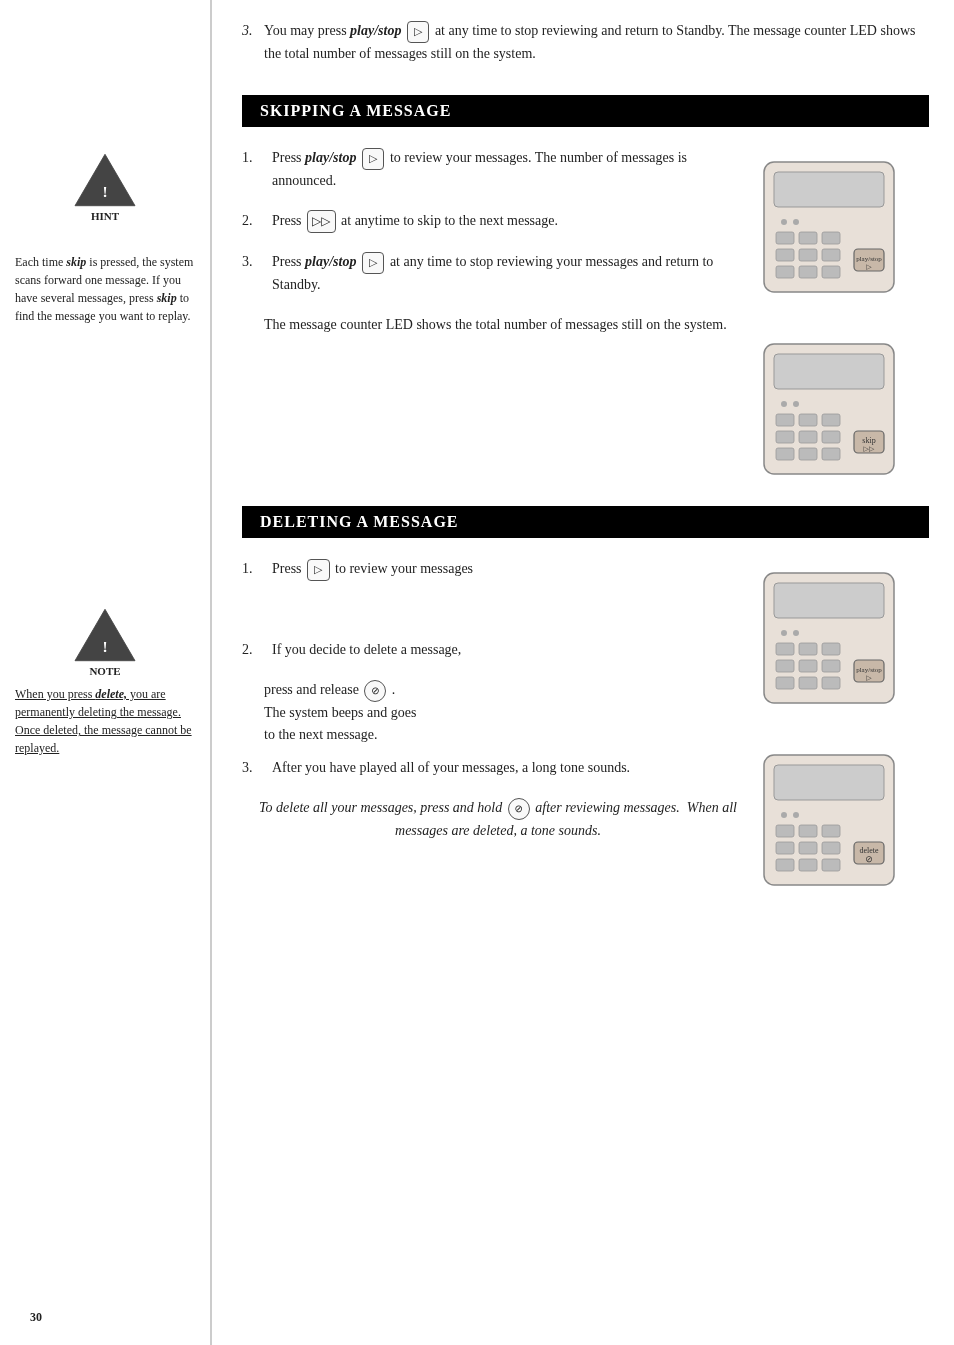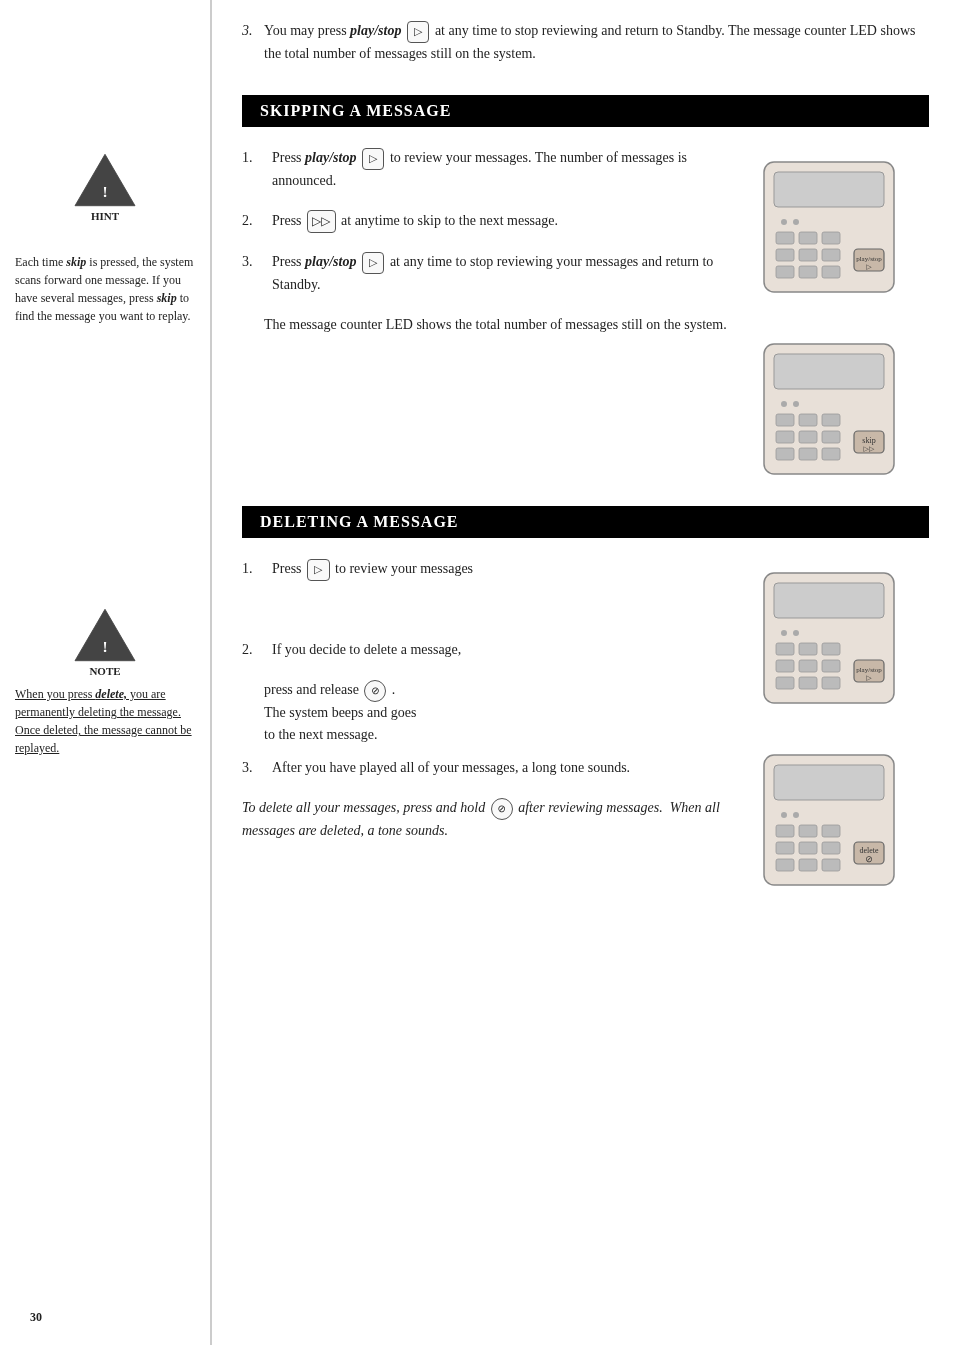--- a/index.html
+++ b/index.html
@@ -190,20 +190,21 @@
       line-height: 1.6;
       font-size: 14px;
     }
 
     
     .italic-note {
       font-style: italic;
       font-size: 14px;
       line-height: 1.6;
       margin-top: 8px;
+      text-align: center;
     }
 
     
     .page-number {
       position: absolute;
       bottom: 20px;
       left: 30px;
       font-size: 12px;
       font-weight: bold;
     }

